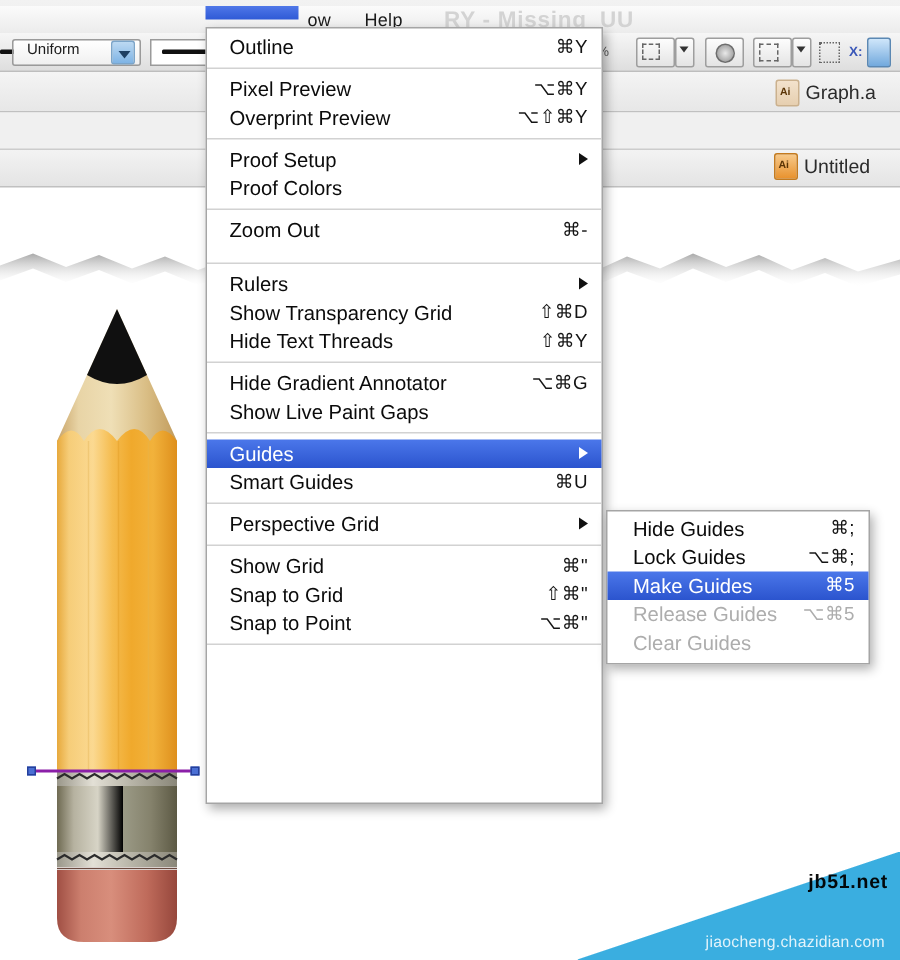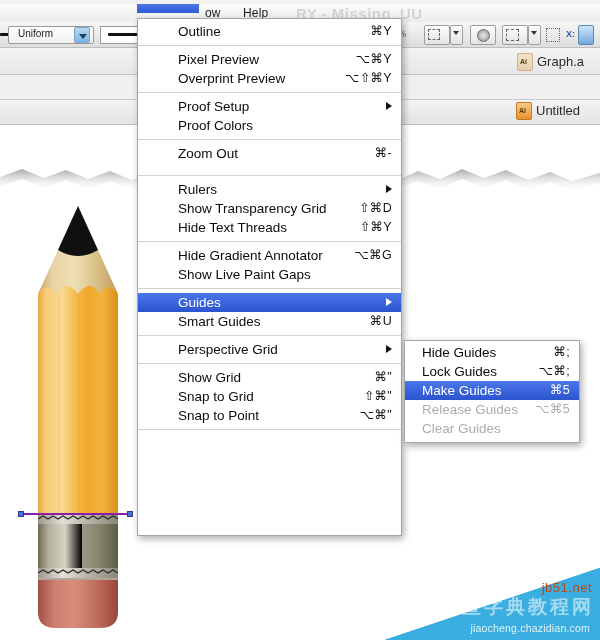--- a/index.html
+++ b/index.html
@@ -144,21 +144,21 @@
   #view-menu{
     position:absolute; left:137px; top:18px; width:265px; height:518px;
     background:#ffffff;
     border:1px solid #a5a5a5;
     box-shadow:2px 3px 7px rgba(0,0,0,.32);
     font-size:13.5px; color:#0b0b0b;
     z-index:30;
   }
   .mi{
     position:relative; height:19px; line-height:19px;
-    padding-left:40px; padding-right:10px; white-space:nowrap;
+    padding-left:15px; padding-right:10px; white-space:nowrap;
   }
   .mi .sc{
     position:absolute; right:9px; top:0; font-size:12.5px;
     color:#141414; letter-spacing:.3px;
   }
   .mi.sel{
     background:linear-gradient(#4b77ea,#2b54ce);
     color:#ffffff;
   }
   .mi.sel .sc{ color:#ffffff; }
@@ -185,22 +185,22 @@
   
   #wm{
     position:absolute; right:0; bottom:0; width:215px; height:72px;
     overflow:hidden; z-index:50;
   }
   #wm-tri{
     position:absolute; right:0; bottom:0; width:215px; height:72px;
     background:linear-gradient(to bottom right, rgba(255,255,255,0) 49.5%, #3aaee0 50%);
   }
   #wm-site{
-    position:absolute; right:8px; top:12px; font-size:13px; color:#c2410c;
-    font-weight:normal; letter-spacing:.5px; opacity:.95;text-align:center;
+    position:absolute; right:8px; top:12px; font-size:13px; color:#000000;
+    font-weight:bold; letter-spacing:.5px; opacity:.95;text-align:center;
   }
   #wm-cn{
     position:absolute; right:6px; top:26px; font-size:19px;
     color:rgba(255,255,255,.55); letter-spacing:3px; white-space:nowrap;
     font-family:"DejaVu Sans", sans-serif; font-weight:bold;
   }
   #wm-url{
     position:absolute; right:10px; bottom:6px; font-size:10.5px;
     color:rgba(255,255,255,.85); letter-spacing:.2px; white-space:nowrap;text-align:center;
   }
@@ -462,17 +462,16 @@
       <span class="sc">⌥⌘5</span>
     </div>
     <div class="mi disabled">
       <span>Clear Guides</span>
     </div>
   </div>
 
   <div id="wm">
     <div id="wm-tri"></div>
     <div id="wm-site">jb51.net</div>
-    <div id="wm-cn">查字典教程网</div>
     <div id="wm-url">jiaocheng.chazidian.com</div>
   </div>
 
 </div>
 
 </body></html>

